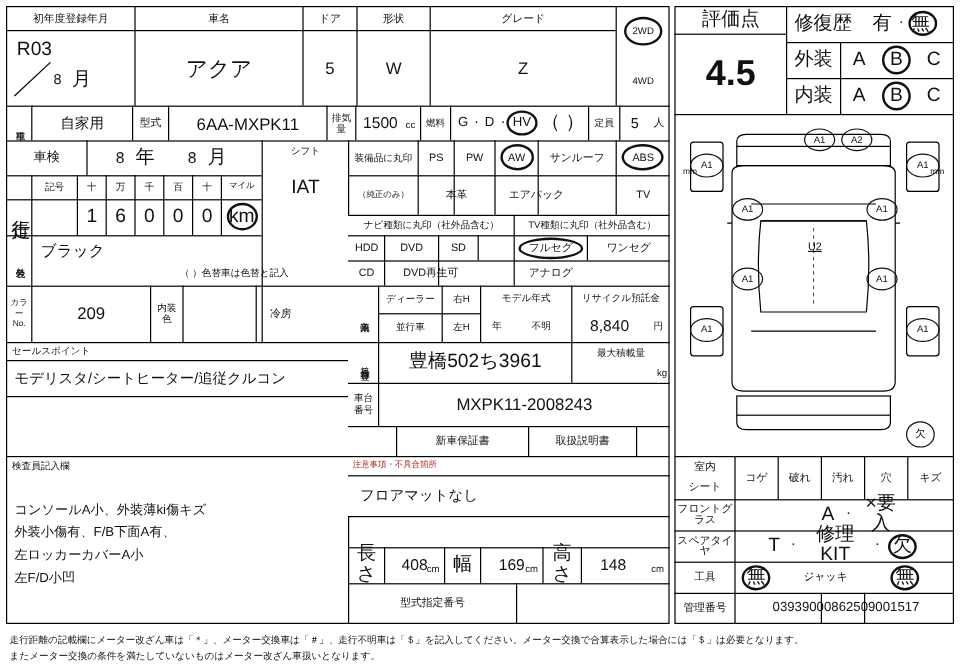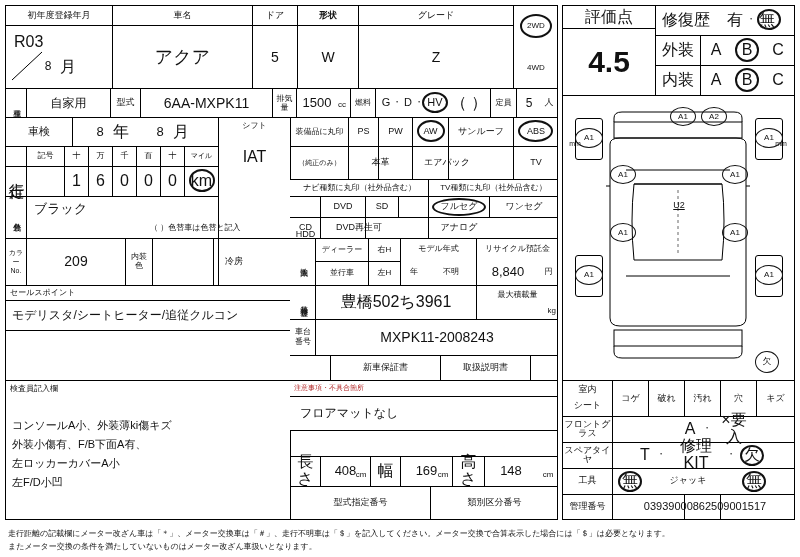--- a/index.html
+++ b/index.html
@@ -38,21 +38,21 @@
 
   <div class="vline" style="left:112px;top:5px;height:83px;"></div>
   <div class="vline" style="left:252px;top:5px;height:83px;"></div>
   <div class="vline" style="left:297px;top:5px;height:83px;"></div>
   <div class="vline" style="left:358px;top:5px;height:83px;"></div>
   <div class="vline" style="left:513px;top:5px;height:83px;"></div>
   <div class="hline" style="left:5px;top:25px;width:508px;"></div>
 
   <div class="t f9" style="left:6px;top:6px;width:106px;height:19px;">初年度登録年月</div>
   <div class="t f9" style="left:253px;top:6px;width:44px;height:19px;">ドア</div>
-  <div class="t f9" style="left:298px;top:6px;width:60px;height:19px;font-weight:bold;">形状</div>
+  <div class="t f9" style="left:298px;top:6px;width:60px;height:19px;">形状</div>
   <div class="t f9" style="left:359px;top:6px;width:154px;height:19px;">グレード</div>
   <div class="t f9" style="left:113px;top:6px;width:139px;height:19px;">車名</div>
 
   <div class="t f16 l" style="left:14px;top:30px;width:70px;height:24px;justify-content:flex-start;">R03</div>
   <div class="t f12" style="left:38px;top:56px;width:20px;height:20px;">8</div>
   <div class="t f10" style="left:58px;top:58px;width:20px;height:18px;">月</div>
 
   <svg style="position:absolute;left:6px;top:26px;width:106px;height:62px;">
       <line x1="6" y1="54" x2="36" y2="26" stroke="#000" stroke-width="1"></line>
     </svg>
@@ -169,21 +169,21 @@
   <div class="hline" style="left:290px;top:238px;width:268px;"></div>
   <div class="vline" style="left:428px;top:179px;height:59px;"></div>
   <div class="vline" style="left:320px;top:196px;height:42px;"></div>
   <div class="vline" style="left:365px;top:196px;height:42px;"></div>
   <div class="vline" style="left:398px;top:196px;height:21px;"></div>
   <div class="vline" style="left:489px;top:196px;height:21px;"></div>
 
   <div class="t f8" style="left:291px;top:180px;width:137px;height:16px;">ナビ種類に丸印（社外品含む）</div>
   <div class="t f8" style="left:429px;top:180px;width:129px;height:16px;">TV種類に丸印（社外品含む）</div>
 
-  <div class="t f9" style="left:291px;top:197px;width:29px;height:20px;margin-top:28px;">HDD</div>
+  <div class="t f9" style="left:291px;top:197px;width:29px;height:20px;">HDD</div>
   <div class="t f9" style="left:321px;top:197px;width:44px;height:20px;">DVD</div>
   <div class="t f9" style="left:366px;top:197px;width:32px;height:20px;">SD</div>
   <div class="t f9" style="left:291px;top:218px;width:29px;height:20px;">CD</div>
   <div class="t f9" style="left:321px;top:218px;width:76px;height:20px;">DVD再生可</div>
 
   <div class="t f9" style="left:429px;top:197px;width:60px;height:20px;">フルセグ</div>
   <div class="ell" style="left:432px;top:198px;width:54px;height:18px;"></div>
   <div class="t f9" style="left:490px;top:197px;width:68px;height:20px;">ワンセグ</div>
   <div class="t f9" style="left:429px;top:218px;width:60px;height:20px;">アナログ</div>
 
@@ -282,21 +282,20 @@
   <div class="t f13" style="left:321px;top:457px;width:49px;height:28px;">408</div>
   <div class="t f8" style="left:352px;top:466px;width:18px;height:18px;">cm</div>
   <div class="t f10" style="left:371px;top:457px;width:29px;height:28px;">幅</div>
   <div class="t f13" style="left:401px;top:457px;width:51px;height:28px;">169</div>
   <div class="t f8" style="left:434px;top:466px;width:18px;height:18px;">cm</div>
   <div class="t f10" style="left:453px;top:457px;width:31px;height:28px;">高さ</div>
   <div class="t f13" style="left:485px;top:457px;width:52px;height:28px;">148</div>
   <div class="t f8" style="left:538px;top:466px;width:20px;height:18px;">cm</div>
 
   <div class="t f9" style="left:291px;top:487px;width:139px;height:32px;">型式指定番号</div>
-  <div class="t f9" style="left:431px;top:487px;width:127px;height:32px;">類別区分番号</div>
 
   <div class="hline" style="left:562px;top:95px;width:233px;"></div>
   <div class="vline" style="left:655px;top:5px;height:90px;"></div>
   <div class="hline" style="left:655px;top:35px;width:140px;"></div>
   <div class="hline" style="left:655px;top:65px;width:140px;"></div>
   <div class="vline" style="left:700px;top:35px;height:60px;"></div>
   <div class="hline" style="left:562px;top:28px;width:93px;"></div>
 
   <div class="t f10" style="left:563px;top:7px;width:92px;height:20px;">評価点</div>
   <div class="t f30" style="left:563px;top:32px;width:92px;height:60px;font-weight:bold;">4.5</div>

